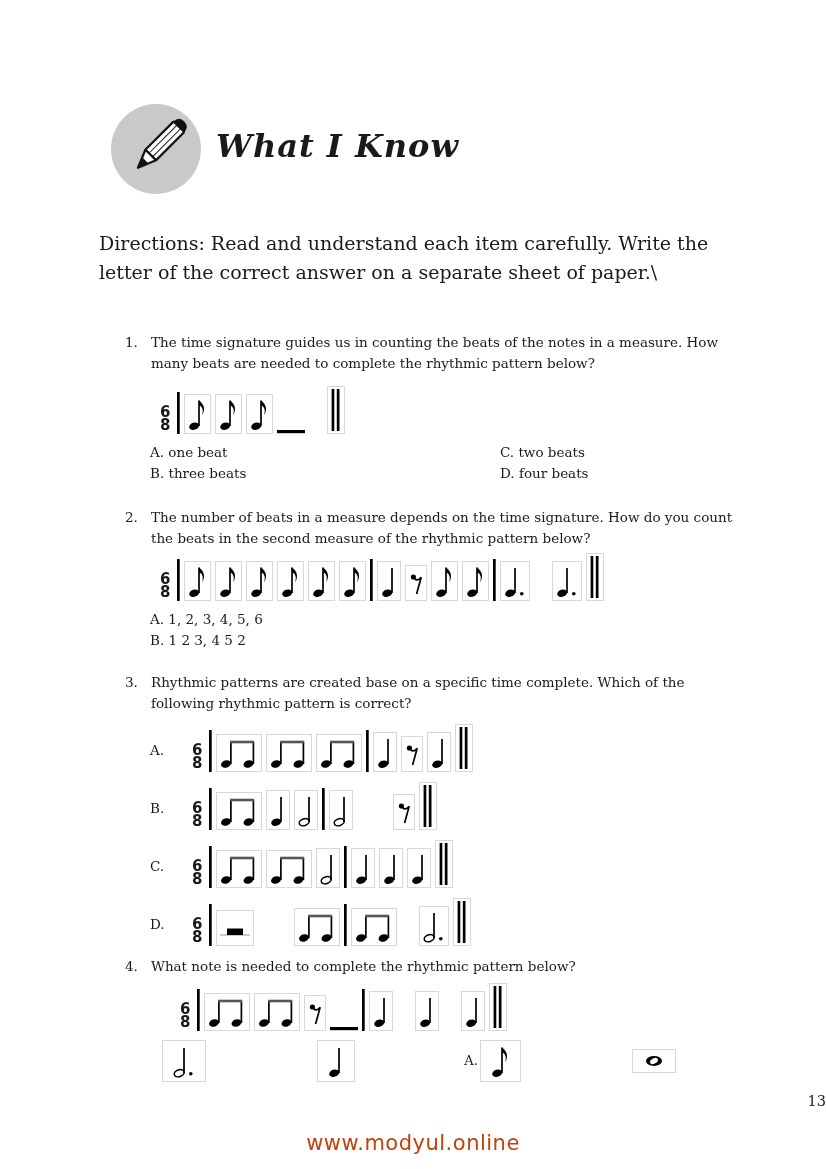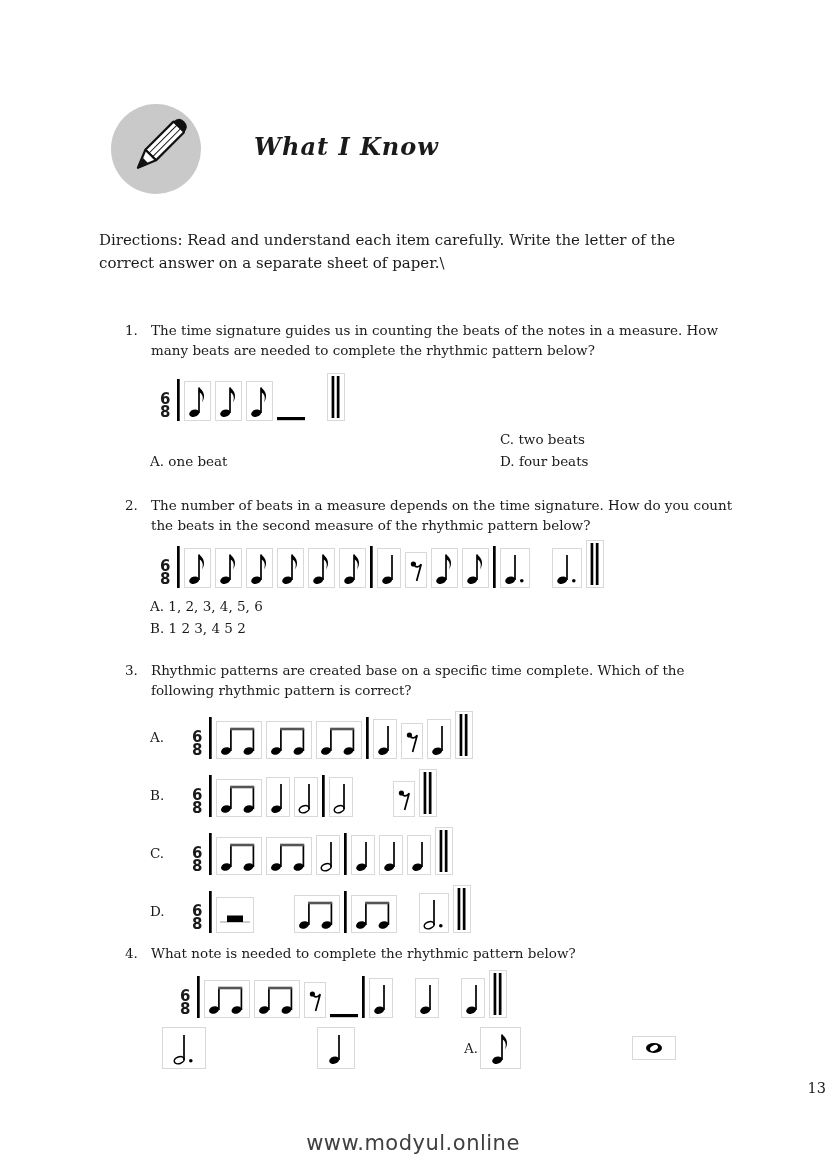--- a/index.html
+++ b/index.html
@@ -3,24 +3,24 @@
 <meta charset="utf-8">
 <style>
   html,body{margin:0;padding:0;background:#e8e8e8;}
   .page{
     width:826px;height:1169px;margin:0 auto;background:#ffffff;
     font-family:"DejaVu Serif",serif;color:#1a1a1a;position:relative;overflow:hidden;
   }
   
   .header{display:flex;align-items:center;padding:103px 0 0 110px;}
   .icon-circle{width:92px;height:92px;flex:none;}
-  .page-title{font-size:24px;font-style:italic;font-weight:bold;margin:0 0 6px 52px;
+  .page-title{font-size:32px;font-style:italic;font-weight:bold;margin:0 0 6px 14px;
     letter-spacing:1px;font-family:"DejaVu Serif",serif;}
   
-  .directions{margin:34px 99px 0 99px;font-size:15px;line-height:1.55;}
+  .directions{margin:34px 99px 0 99px;font-size:19px;line-height:1.55;}
   
   .question{display:flex;margin:0 90px 0 125px;font-size:13.5px;line-height:1.55;}
   .qnum{width:26px;flex:none;}
   .qtext{flex:1;}
   .q1{margin-top:44px;}
   .q2{margin-top:22px;}
   .q3{margin-top:20px;}
   .q4{margin-top:10px;}
   
   .notation{display:flex;align-items:flex-end;height:48px;margin:12px 0 0 160px;}
@@ -41,21 +41,21 @@
   .pattern-option .notation{margin:0;height:44px;}
   
   .note-options{display:flex;justify-content:space-between;align-items:center;
     margin:12px 150px 0 160px;height:36px;}
   .note-opt{display:flex;align-items:center;}
   .opt-label{font-size:13px;margin-right:2px;}
   .note-box{border:1px solid #d8d8d8;padding:3px 10px;display:flex;align-items:flex-end;background:#fff;}
   
   .page-num{text-align:right;margin-top:14px;font-size:14.5px;}
   .watermark{position:absolute;bottom:14px;left:0;width:100%;text-align:center;
-    color:#404040;font-family:"DejaVu Sans",sans-serif;font-size:21px;letter-spacing:0.5px;}
+    color:#c2410c;font-family:"DejaVu Sans",sans-serif;font-size:21px;letter-spacing:0.5px;}
 </style>
 </head>
 <body>
 
 <div class="page">
 
   <div class="header">
     <div class="icon-circle">
       <svg width="92" height="92" viewBox="0 0 92 92">
         <circle cx="46" cy="46" r="45" fill="#c9c9c9"></circle>
@@ -118,20 +118,21 @@
       <span class="glyph boxed">
         <svg width="10" height="42" viewBox="0 0 10 42">
           <rect x="0.6" y="0" width="2.7" height="42" fill="#000"></rect>
           <rect x="5.8" y="0" width="2.7" height="42" fill="#000"></rect>
         </svg>
       </span>
     </div>
   <div class="choices">
     <div class="col-left">
       <div>A. one beat</div>
+      <div>B. three beats</div>
     </div>
     <div class="col-right">
       <div>C. two beats</div>
       <div>D. four beats</div>
     </div>
   </div>
 
   <div class="question q2">
     <span class="qnum">2.</span>
     <span class="qtext">The number of beats in a measure depends on the time signature.  How do you count the beats in the second measure of the rhythmic pattern below?</span>

